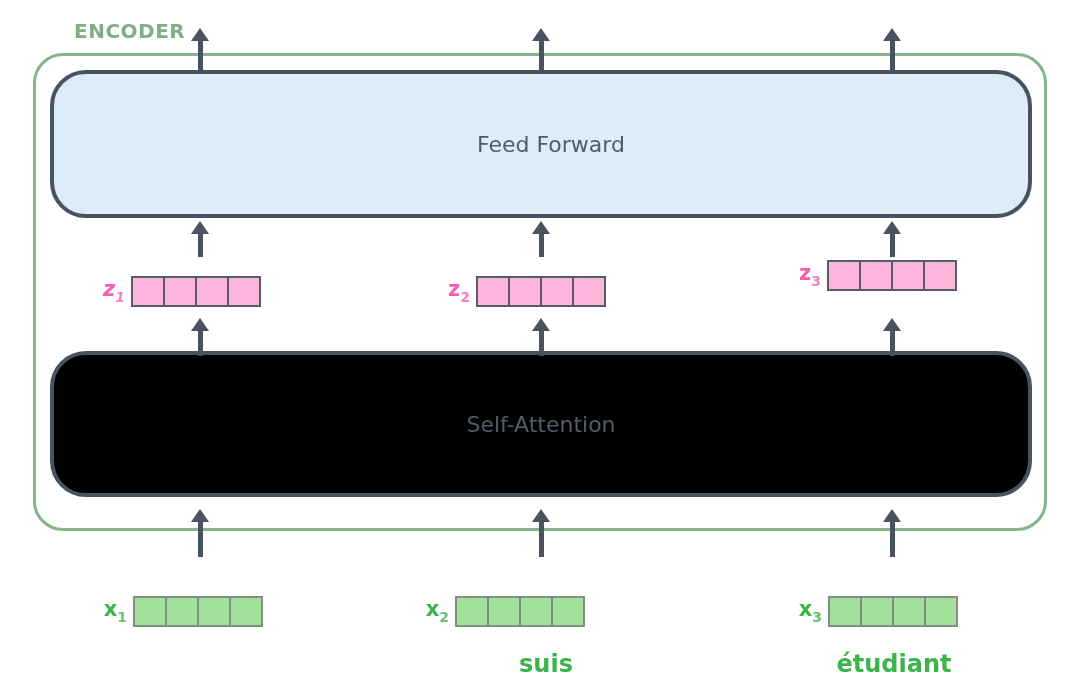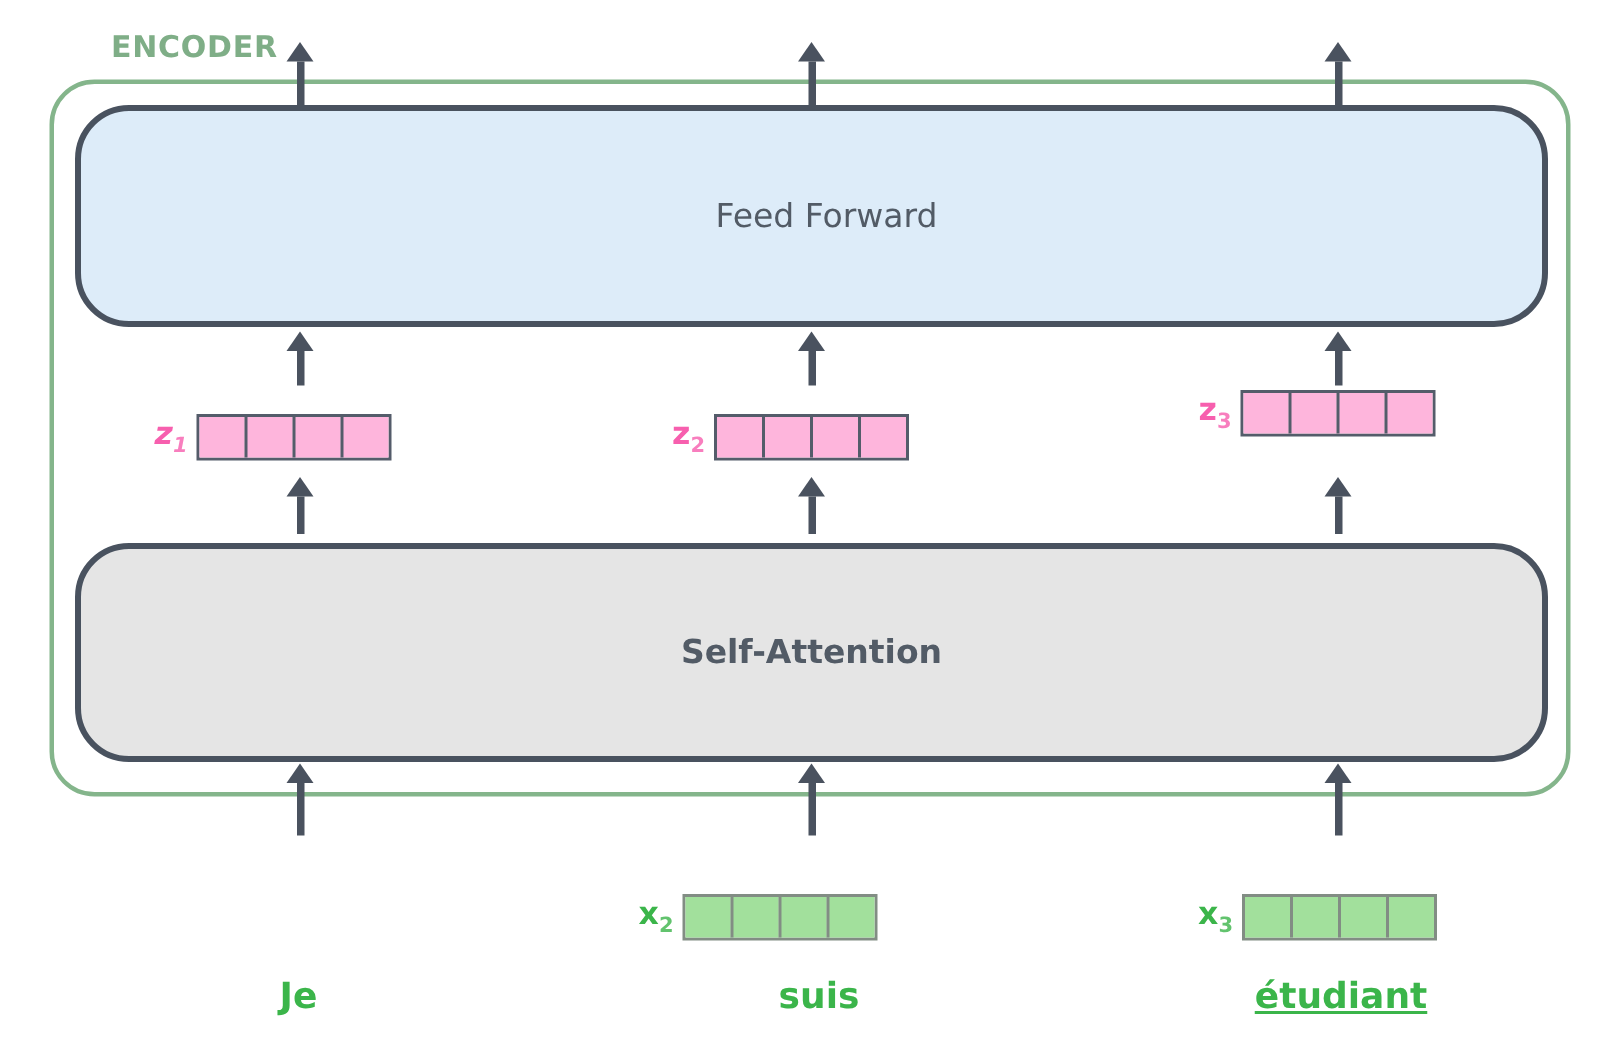--- a/index.html
+++ b/index.html
@@ -15,21 +15,21 @@
     position:absolute;left:33px;top:53px;width:1014px;height:478px;
     box-sizing:border-box;border:3px solid #84b58b;border-radius:30px;
   }
   .block{
     position:absolute;left:50px;width:982px;box-sizing:border-box;
     border:4px solid #49525f;border-radius:36px;
     display:flex;align-items:center;justify-content:center;
     font-size:22px;color:#525b66;
   }
   .block.ff{top:70px;height:148px;background:#ddecf9;padding-left:20px;}
-  .block.sa{top:362px;height:146px;background:#e5e5e5;font-weight:bold;}
+  .block.sa{top:351px;height:146px;background:#000000;}
   
   .arrow{position:absolute;width:18px;}
   .arrow .head{
     width:0;height:0;margin:0 auto;
     border-left:9px solid transparent;border-right:9px solid transparent;
     border-bottom:13px solid #4a525f;
   }
   .arrow .shaft{width:5px;background:#4a525f;margin:0 auto;}
   
   .vecgroup{position:absolute;display:flex;align-items:center;height:31px;}
@@ -143,36 +143,44 @@
   <div class="vecgroup" style="left:773px;top:260px;">
     <div class="veclabel pink"><span>z</span><sub>3</sub></div>
     <div class="vec pink">
         <div class="cell"></div>
         <div class="cell"></div>
         <div class="cell"></div>
         <div class="cell"></div>
       </div>
   </div>
 
+  <div class="vecgroup" style="left:79px;top:596px;">
+    <div class="veclabel green"><span>x</span><sub>1</sub></div>
+    <div class="vec green">
+        <div class="cell"></div>
+        <div class="cell"></div>
+        <div class="cell"></div>
+        <div class="cell"></div>
+      </div>
+  </div>
   <div class="vecgroup" style="left:401px;top:596px;">
     <div class="veclabel green"><span>x</span><sub>2</sub></div>
     <div class="vec green">
         <div class="cell"></div>
         <div class="cell"></div>
         <div class="cell"></div>
         <div class="cell"></div>
       </div>
   </div>
   <div class="vecgroup" style="left:774px;top:596px;">
     <div class="veclabel green"><span>x</span><sub>3</sub></div>
     <div class="vec green">
         <div class="cell"></div>
         <div class="cell"></div>
         <div class="cell"></div>
         <div class="cell"></div>
       </div>
   </div>
 
-  <div class="word" style="left:119px;">Je</div>
   <div class="word" style="left:466px;">suis</div>
-  <div class="word" style="left:814px;text-decoration:underline;">étudiant</div>
+  <div class="word" style="left:814px;">étudiant</div>
 
 </div>
 
 </body></html>

